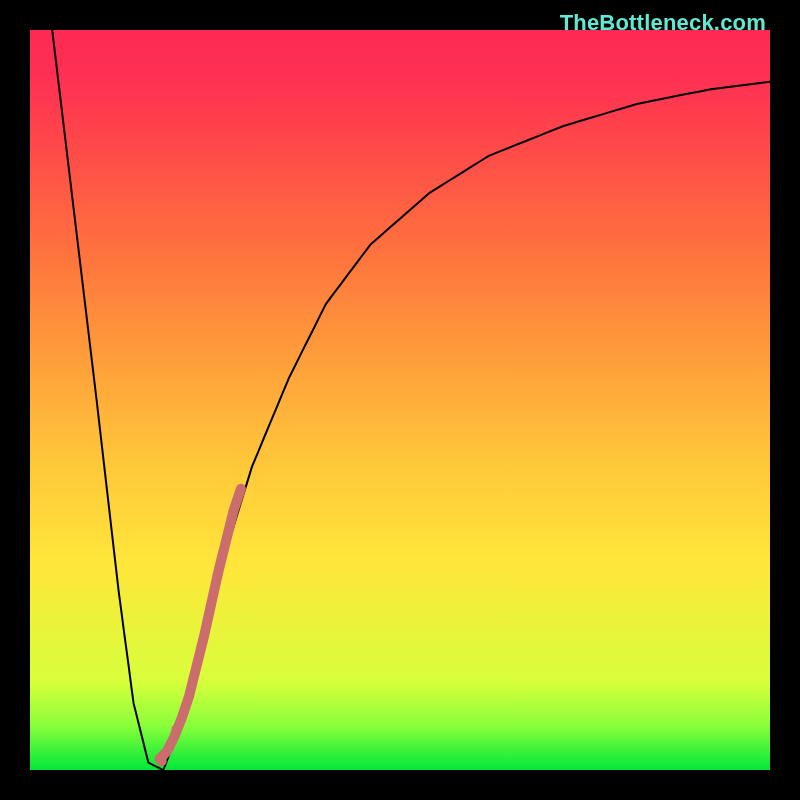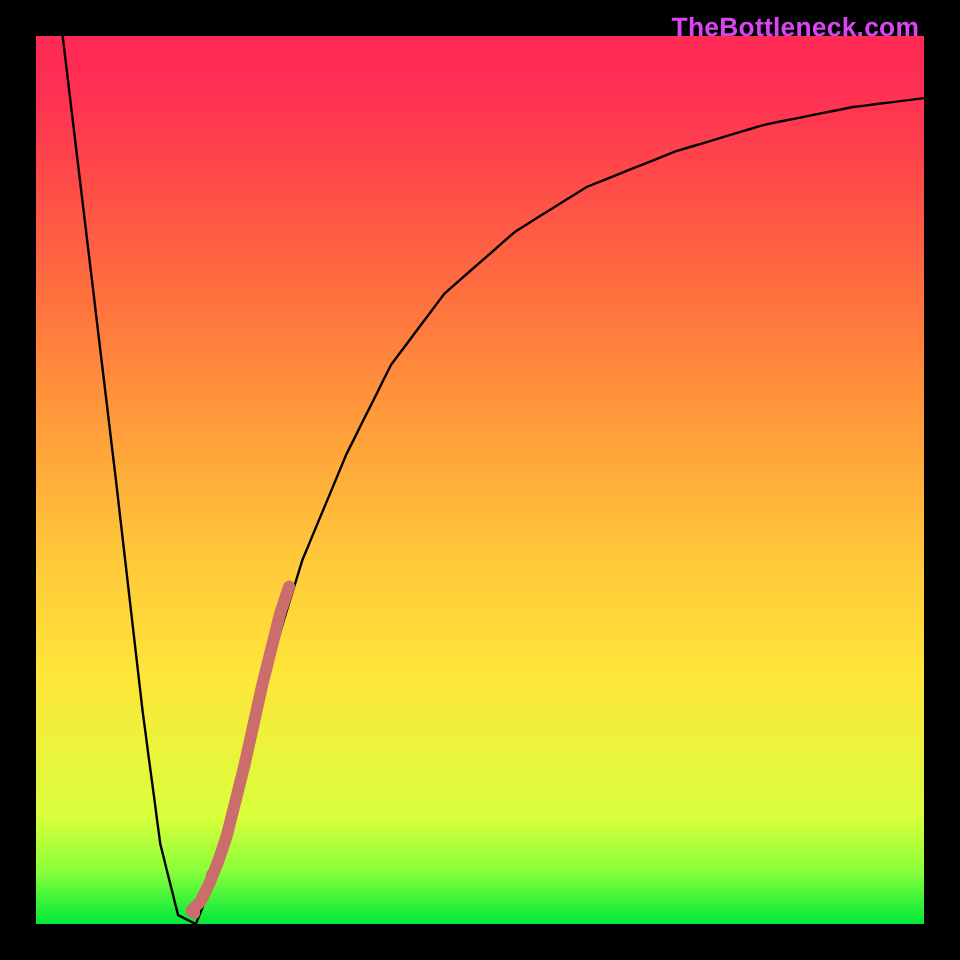--- a/index.html
+++ b/index.html
@@ -35,21 +35,21 @@
       #ff723e 70%,
       #ff4a49 84%,
       #ff2f53 94%,
       #ff2a55 100%
     );
   }
   .watermark {
     position: absolute;
     top: 10px;
     right: 34px;
-    color: #d946ef;
+    color: #5eead4;
     font-size: 22px;
     font-weight: 600;
     letter-spacing: 0.2px;
     user-select: none;
   }
   svg.curve {
     position: absolute;
     left: 0;
     top: 0;
     width: 740px;

